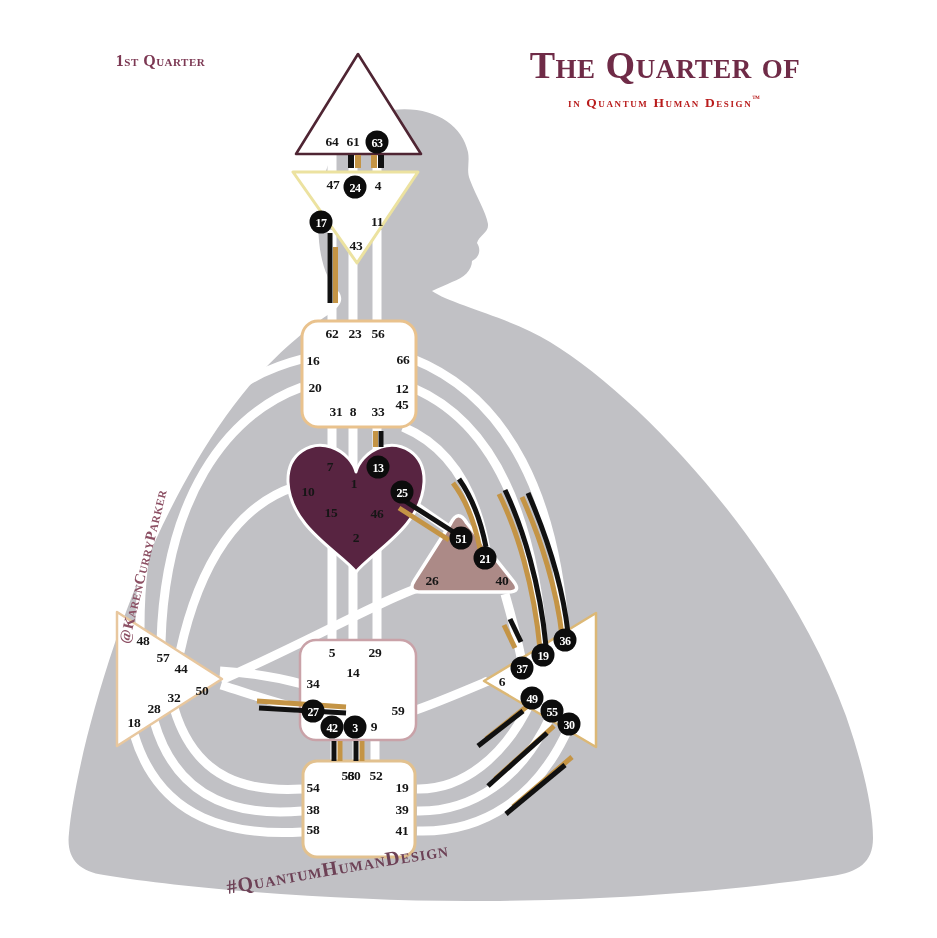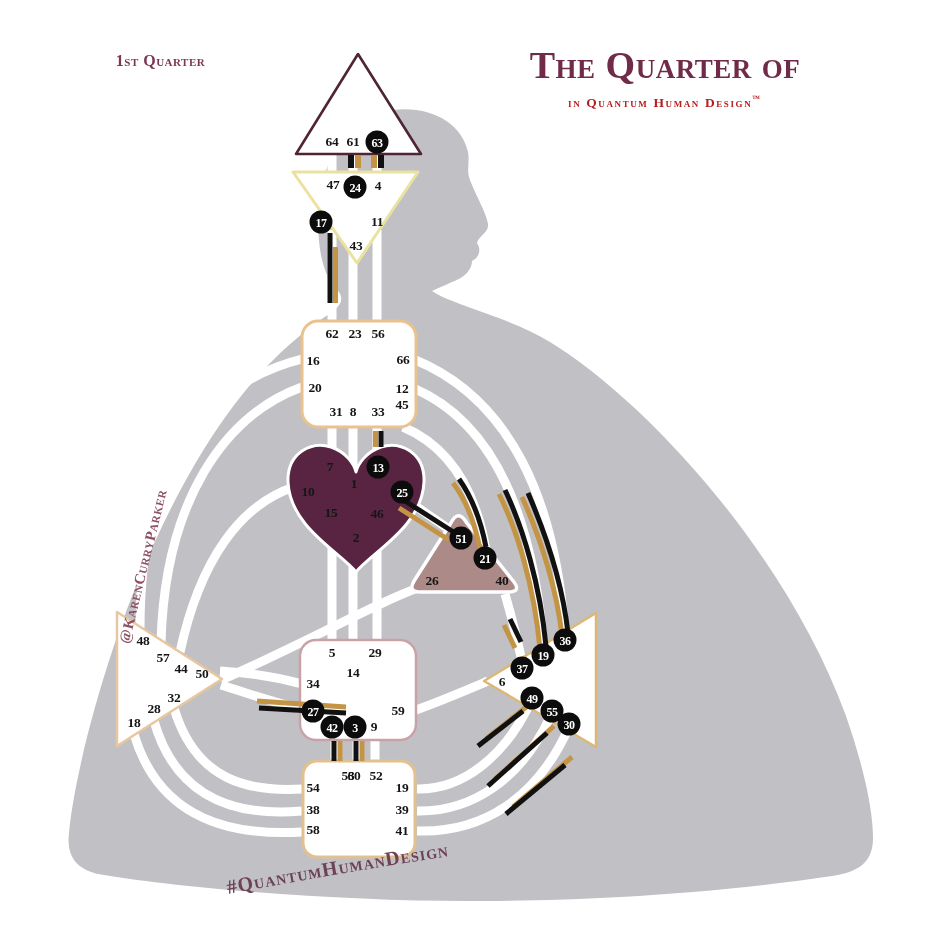--- a/index.html
+++ b/index.html
@@ -203,21 +203,21 @@
       <span class="gate" style="left: 331px; top: 513px;">15</span>
       <span class="gate" style="left: 377px; top: 514px;">46</span>
       <span class="gate" style="left: 356px; top: 538px;">2</span>
       <span class="gate gate--hl" style="left: 461px; top: 538px;">51</span>
       <span class="gate gate--hl" style="left: 485px; top: 558px;">21</span>
       <span class="gate" style="left: 432px; top: 581px;">26</span>
       <span class="gate" style="left: 502px; top: 581px;">40</span>
       <span class="gate" style="left: 143px; top: 641px;">48</span>
       <span class="gate" style="left: 163px; top: 658px;">57</span>
       <span class="gate" style="left: 181px; top: 669px;">44</span>
-      <span class="gate" style="left: 202px; top: 674px; text-align: center;">50</span>
+      <span class="gate" style="left: 202px; top: 691px; text-align: center;">50</span>
       <span class="gate" style="left: 174px; top: 698px;">32</span>
       <span class="gate" style="left: 154px; top: 709px;">28</span>
       <span class="gate" style="left: 134px; top: 723px;">18</span>
       <span class="gate" style="left: 332px; top: 653px;">5</span>
       <span class="gate" style="left: 353px; top: 673px;">14</span>
       <span class="gate" style="left: 375px; top: 653px;">29</span>
       <span class="gate" style="left: 313px; top: 684px;">34</span>
       <span class="gate gate--hl" style="left: 313px; top: 711px;">27</span>
       <span class="gate gate--hl" style="left: 332px; top: 727px;">42</span>
       <span class="gate gate--hl" style="left: 355px; top: 727px;">3</span>

